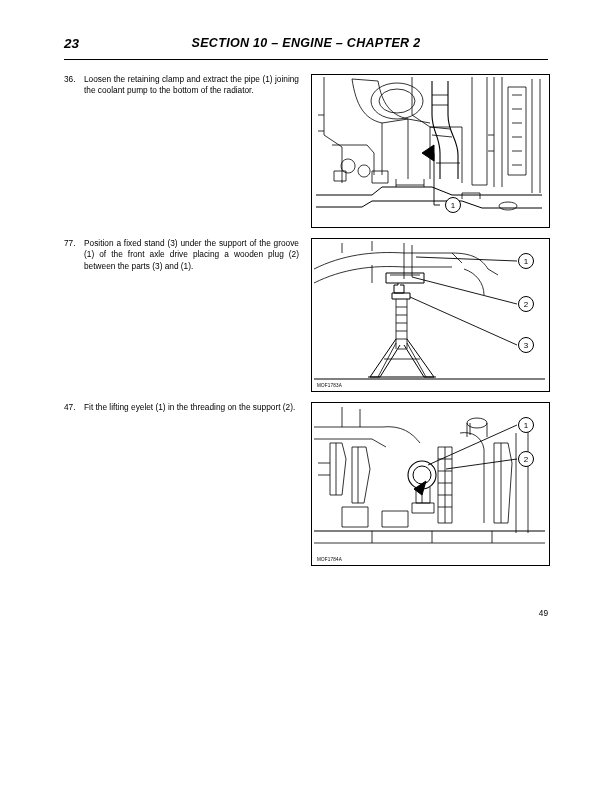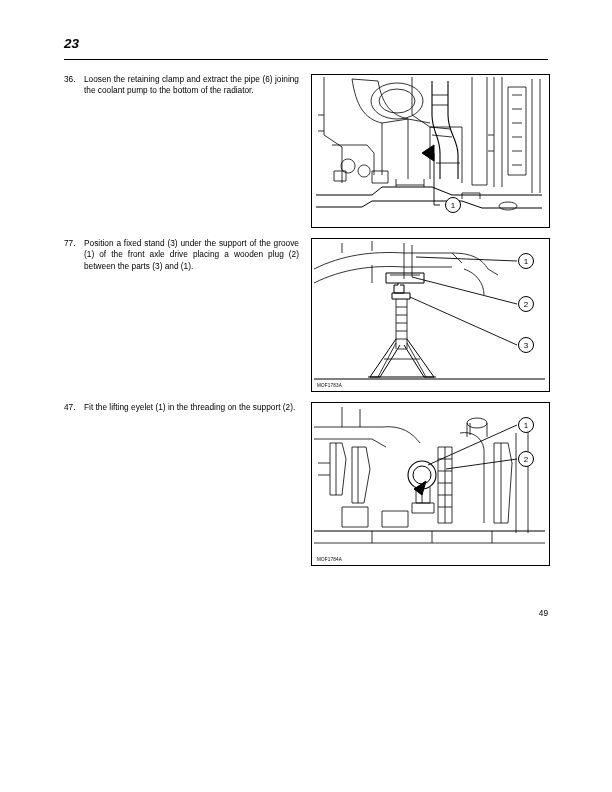--- a/index.html
+++ b/index.html
@@ -119,26 +119,27 @@
 
   svg { display: block; }
 </style>
 </head>
 <body>
 
 <div class="page">
 
   <div class="header">
     <div class="page-num">23</div>
+    <div class="title">SECTION 10 – ENGINE – CHAPTER 2</div>
     <div class="rule"></div>
   </div>
 
   <div class="step" style="top:74px;">
     <div class="step-num">36.</div>
-    <div class="step-body">Loosen the retaining clamp and extract the pipe (6) joining the coolant pump to the bottom of the radiator.</div>
+    <div class="step-body">Loosen the retaining clamp and extract the pipe (1) joining the coolant pump to the bottom of the radiator.</div>
   </div>
 
   <div class="figure" style="left:311px; top:74px; width:237px; height:152px;">
     <svg width="235" height="150" viewBox="0 0 235 150">
       <g stroke="#000" fill="none" stroke-width="0.8">
 
         <path d="M4 120 L60 120 L70 112 L120 112 L140 120 L230 120" stroke-width="1"></path>
         <path d="M4 132 L50 132 L60 126 L150 126 L170 133 L230 133" stroke-width="1"></path>
         <path d="M12 2 L12 60 L30 72 L30 108"></path>
         <path d="M40 4 C 44 30, 52 44, 70 48 L 70 100"></path>

